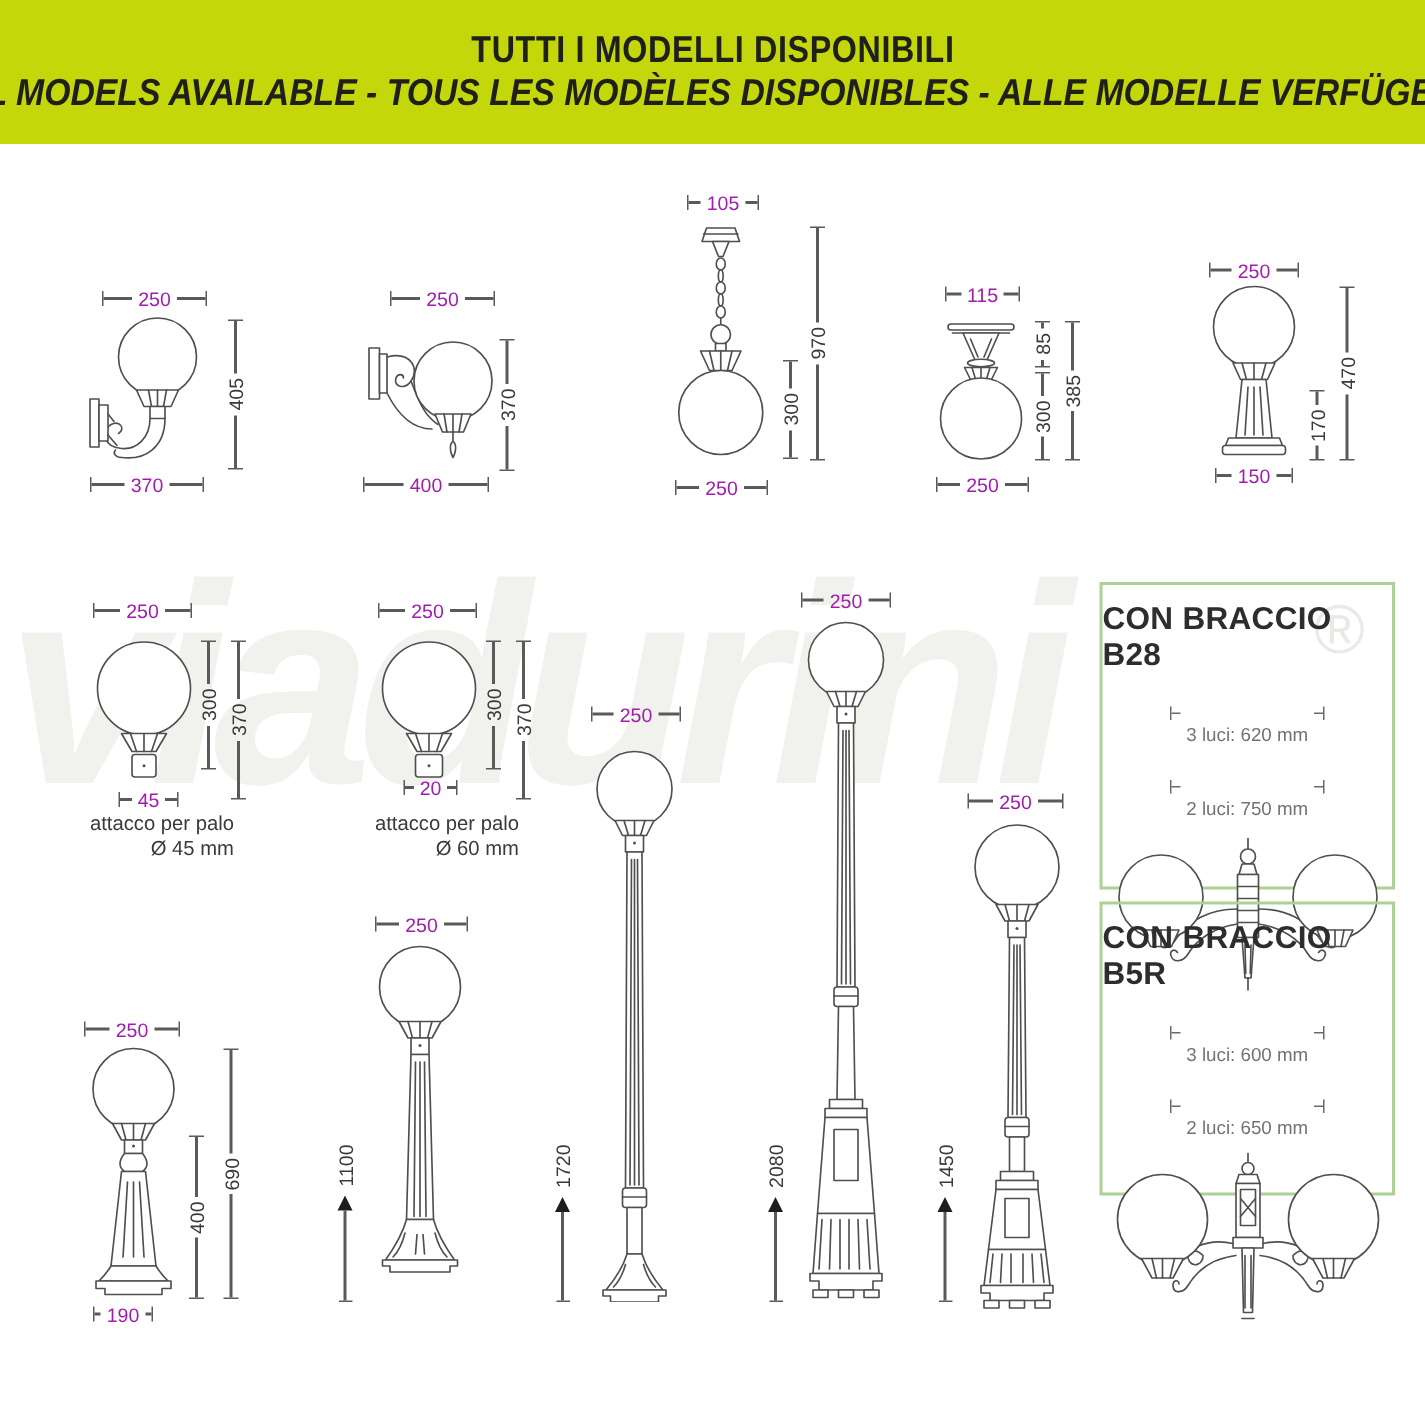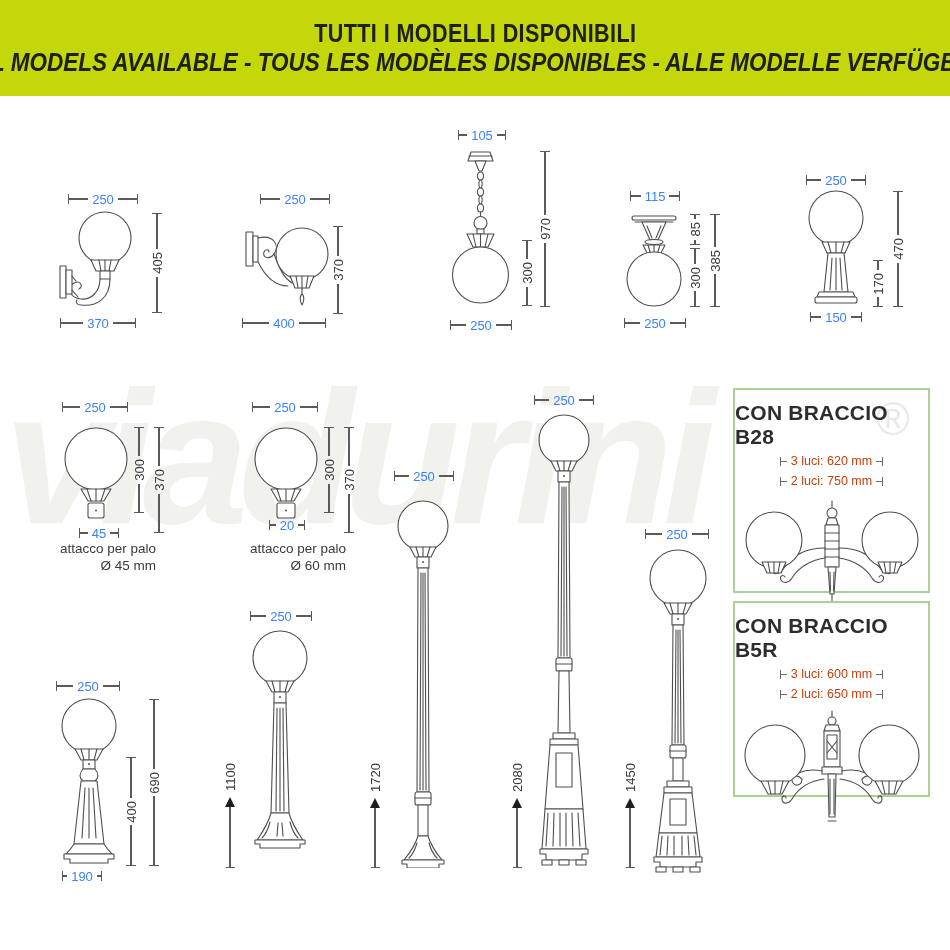--- a/index.html
+++ b/index.html
@@ -14,21 +14,21 @@
               transform:scaleX(.9);letter-spacing:0;line-height:1.2;white-space:nowrap;}
   
   .wm{position:absolute;left:4px;top:362px;font-size:190px;font-weight:800;font-style:italic;
       color:#f1f1ee;letter-spacing:-10px;line-height:1;z-index:0;user-select:none;}
   .wm-reg{position:absolute;left:876px;top:396px;font-size:46px;font-weight:400;
           color:#e9e9e5;line-height:1;z-index:0;user-select:none;}
   
   .hdim{position:absolute;display:flex;align-items:center;height:14px;z-index:1;}
   .hdim .tk{width:1.4px;height:10px;background:#5a5a5a;flex:0 0 auto;}
   .hdim .ln{height:1.3px;background:#5a5a5a;flex:1 1 auto;}
-  .hdim .val{font-size:13px;color:#3b82f6;padding:0 4px;line-height:1;white-space:nowrap;flex:0 0 auto;}
+  .hdim .val{font-size:13px;color:#a21caf;padding:0 4px;line-height:1;white-space:nowrap;flex:0 0 auto;}
   .vdim{position:absolute;display:flex;flex-direction:column;align-items:center;width:16px;z-index:1;}
   .vdim .tk{height:1.4px;width:10px;background:#5a5a5a;flex:0 0 auto;}
   .vdim .ln{width:1.3px;background:#5a5a5a;flex:1 1 auto;}
   .vdim .val{writing-mode:vertical-rl;transform:rotate(180deg);font-size:13px;color:#3a3a3a;
              padding:3px 0;line-height:1;white-space:nowrap;flex:0 0 auto;}
   .harrow{position:absolute;display:flex;flex-direction:column;align-items:center;width:18px;z-index:1;}
   .harrow .val{writing-mode:vertical-rl;transform:rotate(180deg);font-size:13px;color:#3a3a3a;
                line-height:1;white-space:nowrap;}
   .harrow .ah{width:0;height:0;border-left:5px solid transparent;border-right:5px solid transparent;
               border-bottom:10px solid #1e1e1e;margin-top:6px;}
@@ -42,21 +42,21 @@
       stroke:#4f4f4f;stroke-width:1.1;fill:none;stroke-linecap:round;stroke-linejoin:round;}
   .draw .f{fill:#fff;}
   .draw .dot{fill:#4f4f4f;stroke:none;}
   
   .bbox{position:absolute;width:197px;border:2px solid #abd194;background:transparent;z-index:1;
         box-sizing:border-box;display:flex;flex-direction:column;align-items:center;}
   .bbox .btitle{font-size:21px;font-weight:700;color:#2d2d2d;margin-top:11px;letter-spacing:.2px;}
   .odim{display:flex;align-items:center;margin-top:4px;}
   .odim .tk{width:1.3px;height:9px;background:#6a6a6a;}
   .odim .ln{width:6px;height:1.2px;background:#6a6a6a;}
-  .odim .val{font-size:12.5px;color:#c2410c;padding:0 4px;line-height:1.3;white-space:nowrap;}
+  .odim .val{font-size:12.5px;color:#737373;padding:0 4px;line-height:1.3;white-space:nowrap;margin-top:29px;}
 </style>
 </head>
 <body>
 
 <div class="stage">
 
   <div class="header">
     <span class="t1">TUTTI I MODELLI DISPONIBILI</span>
     <span class="t2">ALL MODELS AVAILABLE - TOUS LES MODÈLES DISPONIBLES - ALLE MODELLE VERFÜGBAR</span>
   </div>

